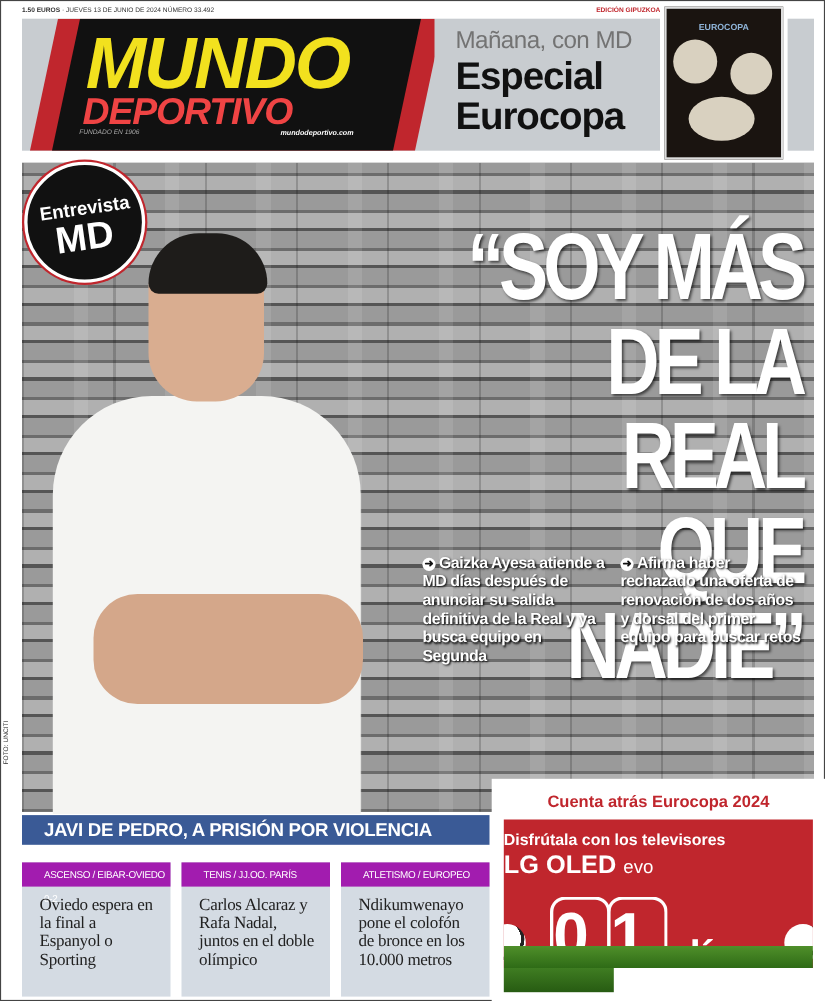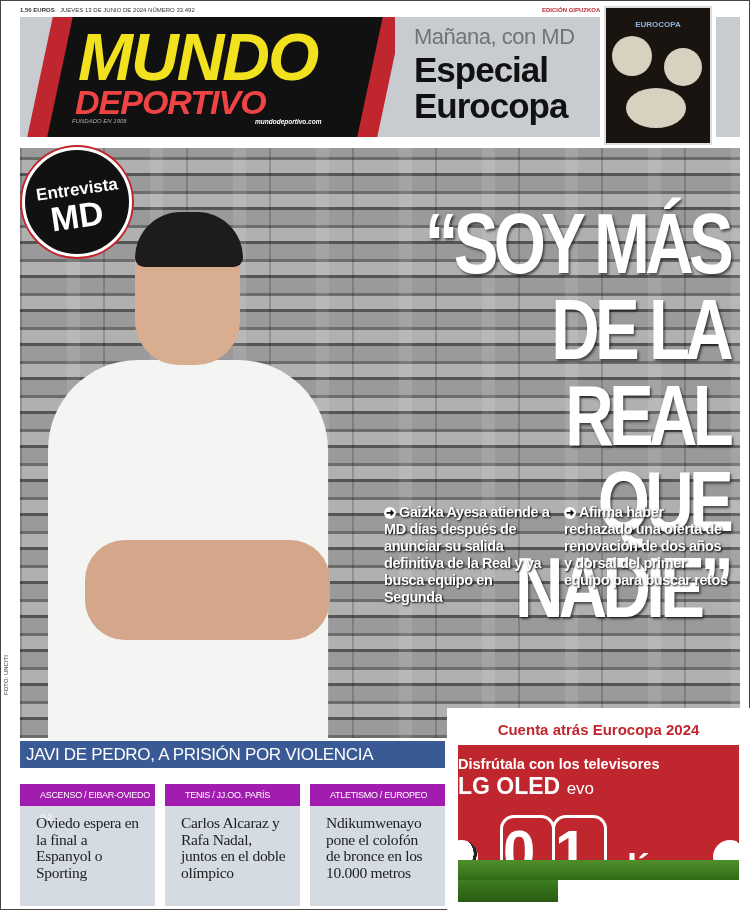--- a/index.html
+++ b/index.html
@@ -33,21 +33,21 @@
   .badge { position: absolute; left: 22px; top: 147px; width: 110px; height: 110px; border-radius: 50%; background: #111; border: 3px solid #fff; box-shadow: 0 0 0 2px #c0262d; z-index: 6; text-align: center; }
   .badge-small { display: block; margin-top: 30px; color: #fff; font-weight: bold; font-size: 17px; transform: rotate(-8deg); }
   .badge-big { display: block; color: #fff; font-weight: bold; font-size: 34px; line-height: 32px; transform: rotate(-8deg); }
   .headline { position: absolute; left: 328px; top: 200px; width: 412px; z-index: 5; color: #fff; font-weight: bold; font-family: "Liberation Sans", sans-serif; font-size: 86px; line-height: 86px; text-align: right; letter-spacing: -6px; transform: scaleX(0.78); transform-origin: right top; padding-right: 14px; text-shadow: 2px 2px 3px rgba(0,0,0,0.6); }
   .headline span { display: block; }
   .bullets { position: absolute; left: 384px; top: 504px; width: 370px; z-index: 5; display: flex; gap: 12px; }
   .bullet { width: 168px; color: #fff; font-weight: bold; font-size: 14.5px; line-height: 17px; letter-spacing: -0.4px; text-shadow: 1px 1px 2px #000; }
   .bullet .arrow { display: inline-block; width: 12px; height: 12px; border-radius: 50%; background: #fff; color: #111; font-size: 10px; line-height: 12px; text-align: center; text-shadow: none; margin-right: 3px; vertical-align: 1px; }
   .photo-credit { position: absolute; left: 3px; top: 695px; font-size: 6px; color: #333; transform: rotate(-90deg); transform-origin: left top; white-space: nowrap; z-index: 5; }
   .ad-white { position: absolute; left: 447px; top: 708px; width: 303px; height: 202px; background: #fff; z-index: 6; }
-  .ticker { position: absolute; left: 20px; top: 741px; width: 425px; height: 27px; background: #3a5a96; z-index: 7; color: #fff; font-weight: normal; font-size: 17px; line-height: 27px; padding-left: 6px; letter-spacing: -0.3px; }
+  .ticker { position: absolute; left: 20px; top: 741px; width: 425px; height: 27px; background: #3a5a96; z-index: 7; color: #fff; font-weight: bold; font-size: 17px; line-height: 27px; padding-left: 20px; letter-spacing: -0.3px; }
   .cards { position: absolute; left: 20px; top: 784px; width: 425px; display: flex; gap: 10px; z-index: 7; }
   .card { width: 135px; height: 122px; background: #d4dbe3; }
   .card-tag { background: #a21caf; color: #fff; font-size: 9px; height: 22px; line-height: 22px; padding-left: 20px; letter-spacing: -0.3px; }
   .card-body { padding: 9px 14px 0 16px; font-family: "Liberation Serif", serif; font-weight: normal; font-size: 15.5px; line-height: 16.5px; color: #222; letter-spacing: -0.3px; }
   .ad-title { position: absolute; left: 447px; top: 721px; width: 303px; text-align: center; font-size: 15px; font-weight: bold; color: #c0262d; z-index: 8; }
   .ad-box { position: absolute; left: 458px; top: 745px; width: 281px; height: 135px; background: #c0262d; z-index: 8; overflow: hidden; }
   .ad-line1 { color: #fff; font-size: 14.5px; font-weight: bold; margin-top: 11px; }
   .ad-line2 { color: #fff; font-size: 23px; font-weight: bold; margin-top: 1px; }
   .ad-line2 .evo { font-size: 17px; font-weight: normal; }
   .ad-count { position: absolute; left: 42px; top: 70px; display: flex; align-items: flex-end; }

